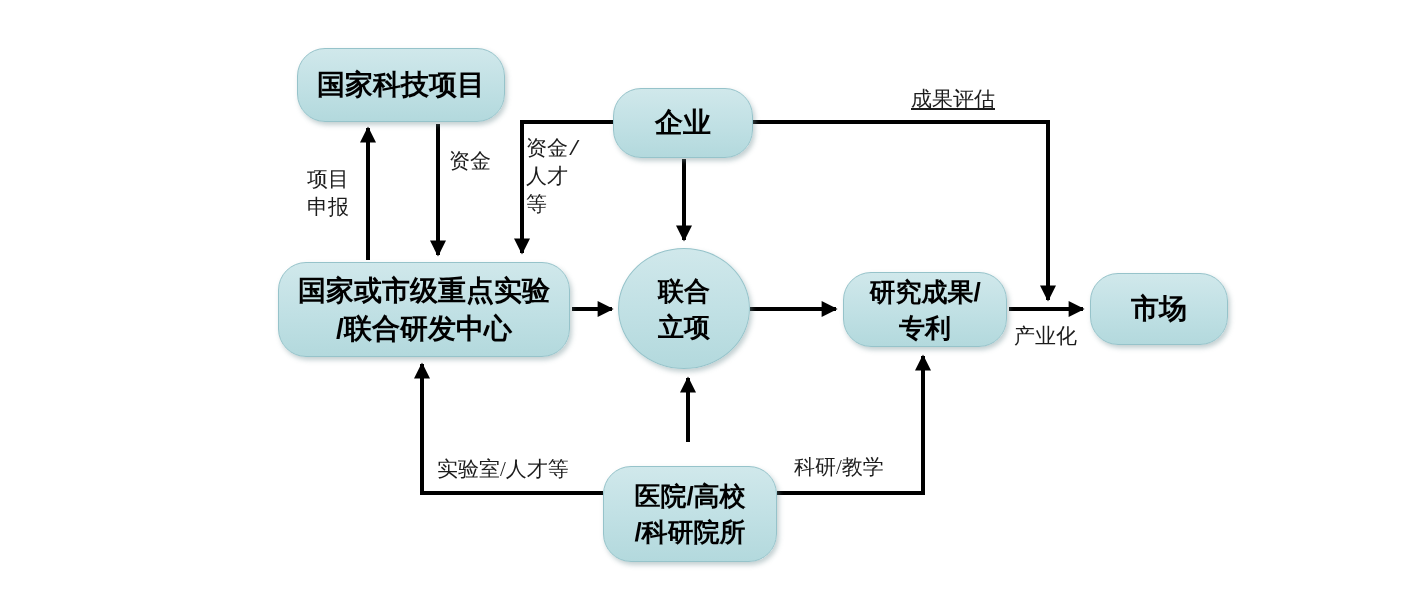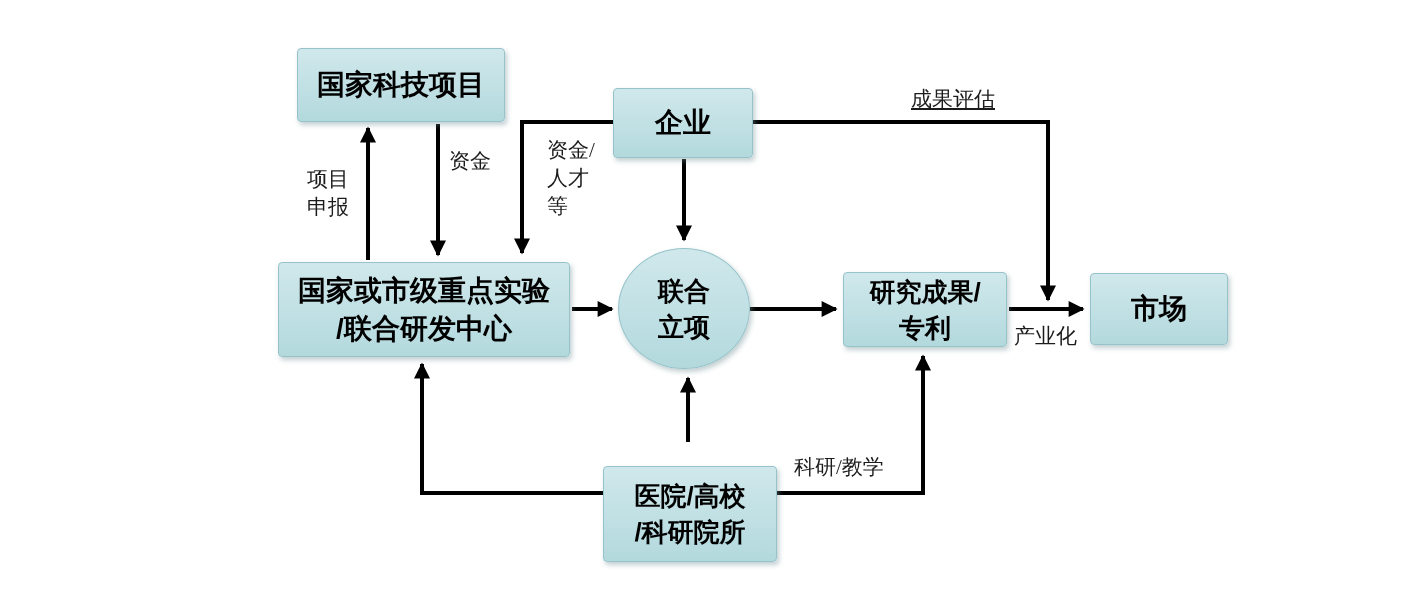--- a/index.html
+++ b/index.html
@@ -16,21 +16,21 @@
     width: 1404px; height: 600px;
     pointer-events: none;
   }
   .node {
     position: absolute;
     display: flex;
     flex-direction: column;
     align-items: center;
     justify-content: center;
     box-sizing: border-box;
-    border-radius: 4px;
+    border-radius: 28px;
     background: linear-gradient(180deg, #d0e8eb 0%, #c0e0e4 55%, #b3d9dd 100%);
     border: 1px solid #96c3ca;
     box-shadow: 2px 3px 5px rgba(120, 148, 153, 0.45);
     font-family: "Liberation Sans", "DejaVu Sans", sans-serif;
     font-weight: bold;
     color: #000000;
     text-align: center;
     font-size: 28px;
   }
   .node .nl { display: block; line-height: 38px; white-space: nowrap; }
@@ -105,32 +105,35 @@
 
   <div class="elabel" style="left:307px; top:165px;">
     <span class="ln">项目</span>
     <span class="ln">申报</span>
   </div>
 
   <div class="elabel" style="left:449px; top:147px;">
     <span class="ln">资金</span>
   </div>
 
-  <div class="elabel" style="left:547px; top:136px;">
+  <div class="elabel" style="left:526px; top:136px;font-family:Liberation Mono, monospace;">
     <span class="ln">资金/</span>
     <span class="ln">人才</span>
     <span class="ln">等</span>
   </div>
 
   <div class="elabel" style="left:911px; top:85px;text-decoration:underline;">
     <span class="ln">成果评估</span>
   </div>
 
   <div class="elabel" style="left:1014px; top:322px;">
     <span class="ln">产业化</span>
   </div>
 
+  <div class="elabel" style="left:437px; top:455px;">
+    <span class="ln">实验室/人才等</span>
+  </div>
 
   <div class="elabel" style="left:794px; top:453px;">
     <span class="ln">科研/教学</span>
   </div>
 
 </div>
 
 </body></html>

